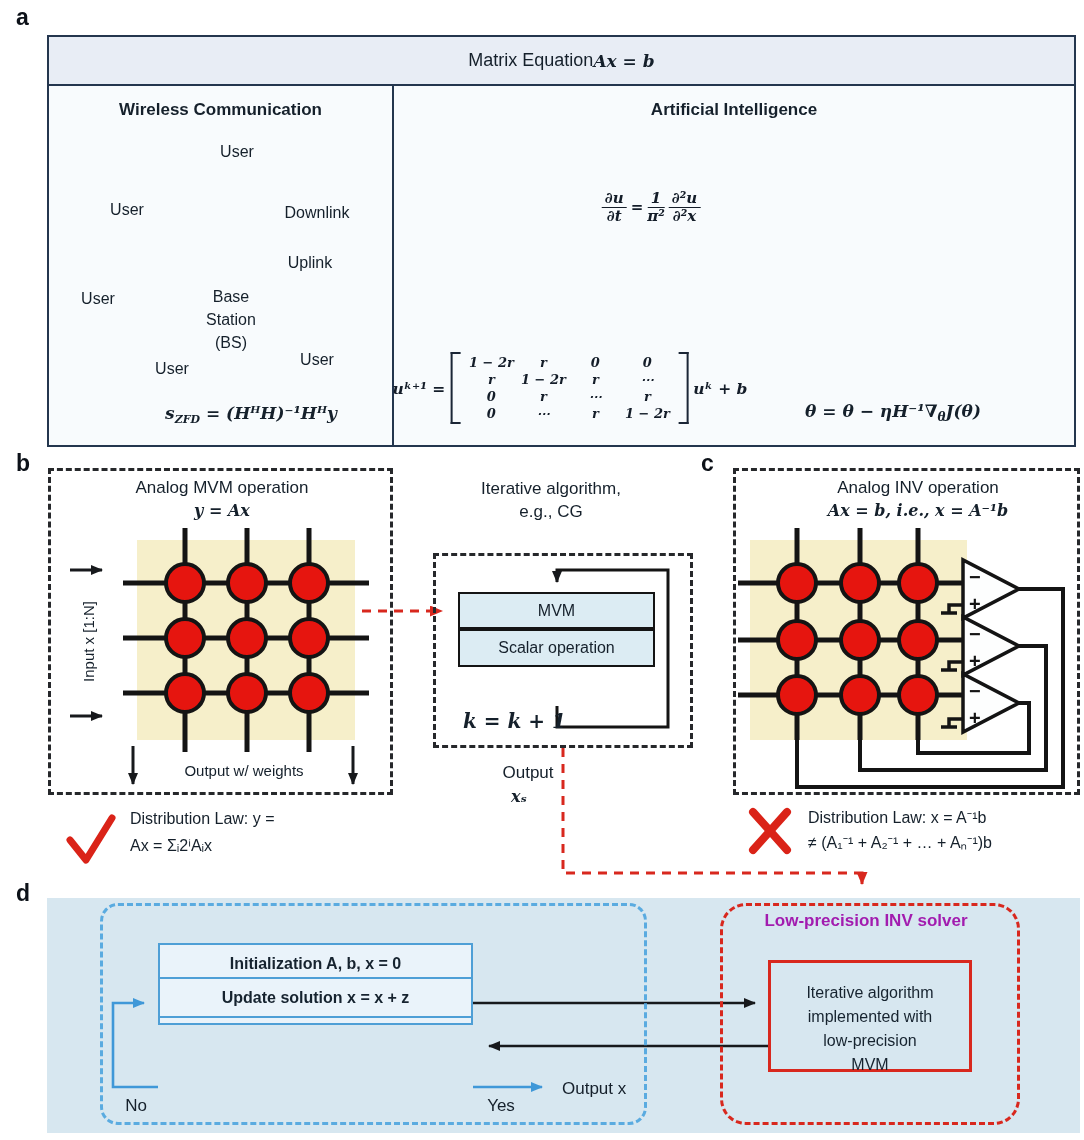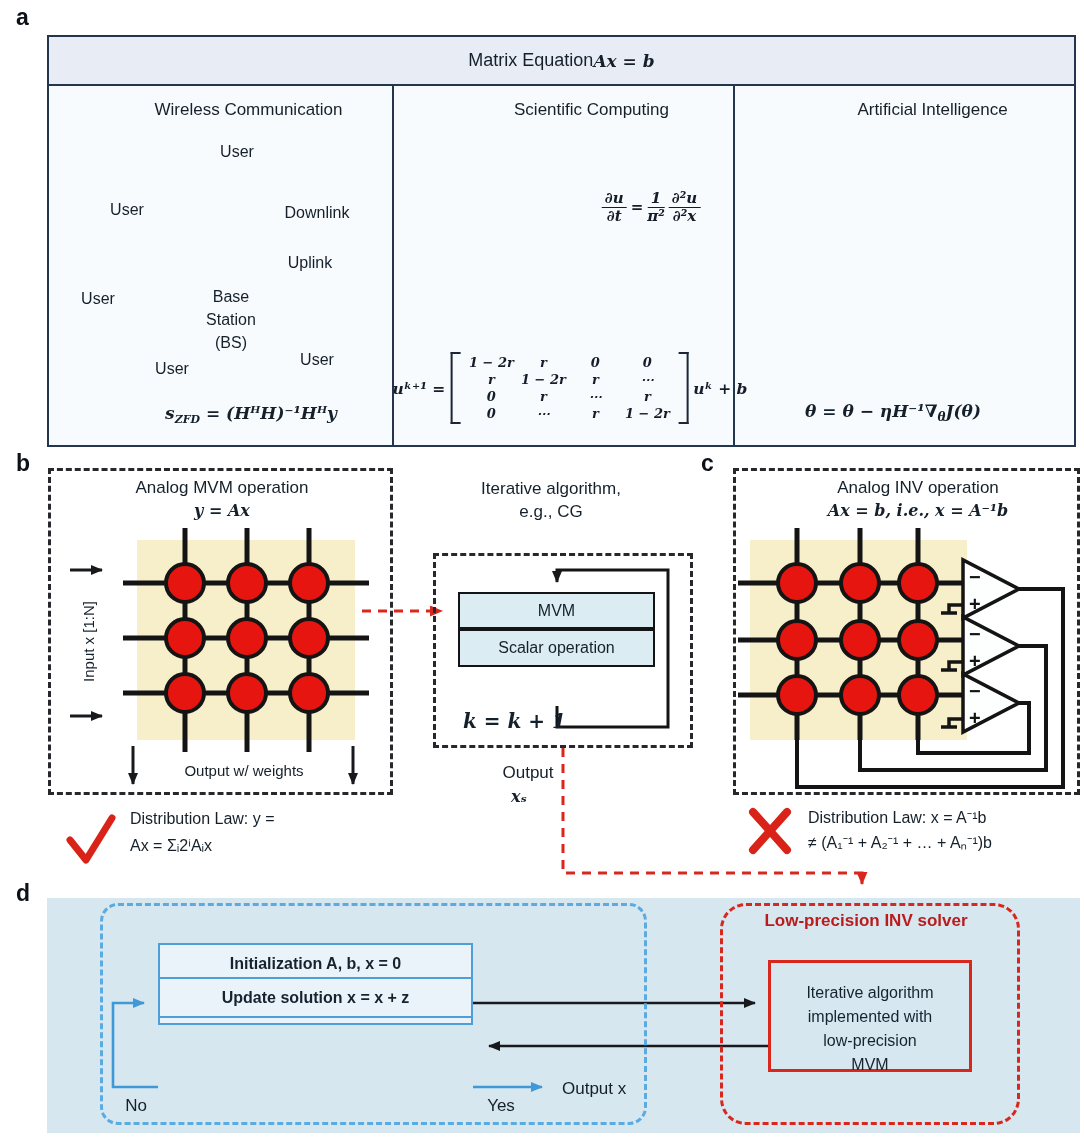--- a/index.html
+++ b/index.html
@@ -13,21 +13,21 @@
   .math{font-family:"DejaVu Serif",serif;font-style:italic;font-weight:bold;}
   .flab{font-size:23px;font-weight:bold;color:#0c1118;}
   
   #pa{position:absolute;left:47px;top:35px;width:1029px;height:412px;z-index:2;
       border:2px solid #24364e;background:#f8fbfd;box-sizing:border-box;display:flex;flex-direction:column;}
   #pa-head{height:47px;background:#e8edf5;border-bottom:2px solid #24364e;
            display:flex;align-items:center;justify-content:center;font-size:18px;}
   #pa-cols{flex:1;display:flex;}
   .pacol{position:relative;box-sizing:border-box;}
   .pacol.bdr{border-right:2px solid #24364e;}
-  .coltitle{position:absolute;top:14px;width:100%;text-align:center;font-size:17px;font-weight:400;z-index:2;padding-left:28px;}
+  .coltitle{position:absolute;top:14px;width:100%;text-align:center;font-size:17px;font-weight:700;z-index:2;}
   sub.eqsub{font-size:11px;font-style:italic;}
   sub.eqsub2{font-size:12px;font-style:italic;}
   
   .pde{position:absolute;display:flex;align-items:center;gap:4px;z-index:2;
        font-family:"DejaVu Serif",serif;font-style:italic;font-weight:bold;font-size:15px;color:#141d29;}
   .frac{display:inline-flex;flex-direction:column;align-items:center;line-height:1.1;}
   .frac .fn{border-bottom:1.7px solid #141d29;padding:0 3px;}
   .mat{position:absolute;display:flex;align-items:center;gap:5px;z-index:2;
        font-family:"DejaVu Serif",serif;font-style:italic;font-weight:bold;font-size:15.5px;color:#141d29;}
   .brk{width:8px;align-self:stretch;border:2.2px solid #1b2636;}
@@ -302,23 +302,20 @@
   <div class="t flab" style="left:16px;top:4px;">a</div>
   <div id="pa">
     <div id="pa-head">
       <span>Matrix Equation </span>
       <span class="math" style="font-size:17px;">Ax = b</span>
     </div>
     <div id="pa-cols">
       <div class="pacol bdr" style="width:345px;">
         <div class="coltitle">Wireless Communication</div>
       </div>
-      <div class="pacol bdr" style="width:341px;">
-        <div class="coltitle">Scientific Computing</div>
-      </div>
       <div class="pacol" style="flex:1;">
         <div class="coltitle">Artificial Intelligence</div>
       </div>
     </div>
   </div>
 
   <div class="t c" style="left:237px;top:143px;font-size:16px;">User</div>
   <div class="t c" style="left:127px;top:201px;font-size:16px;">User</div>
   <div class="t c" style="left:98px;top:290px;font-size:16px;">User</div>
   <div class="t c" style="left:172px;top:360px;font-size:16px;">User</div>
@@ -403,21 +400,21 @@
 
   <div class="t flab" style="left:16px;top:880px;">d</div>
   <div class="bluedash"></div>
   <div class="dstep" style="top:943px;">Initialization A, b, x = 0</div>
   <div class="dstep" style="top:984px;">Compute algorithm r = b − Ax</div>
   <div class="dstep" style="top:977px;">Update solution x = x + z</div>
   <div class="t c" style="left:136px;top:1096px;font-size:17px;">No</div>
   <div class="t c" style="left:501px;top:1096px;font-size:17px;">Yes</div>
   <div class="t" style="left:562px;top:1079px;font-size:17px;">Output x</div>
   <div class="reddash"></div>
-  <div class="t c" style="left:866px;top:911px;font-size:17px;font-weight:bold;color:#b91c1c;">Low-precision INV solver</div>
+  <div class="t c" style="left:866px;top:911px;font-size:17px;font-weight:bold;color:#a21caf;">Low-precision INV solver</div>
   <div id="solverbox">
     <span>Iterative algorithm</span>
     <span>implemented with</span>
     <span>low-precision</span>
     <span>MVM</span>
   </div>
 
 </div>
 
 </body></html>

